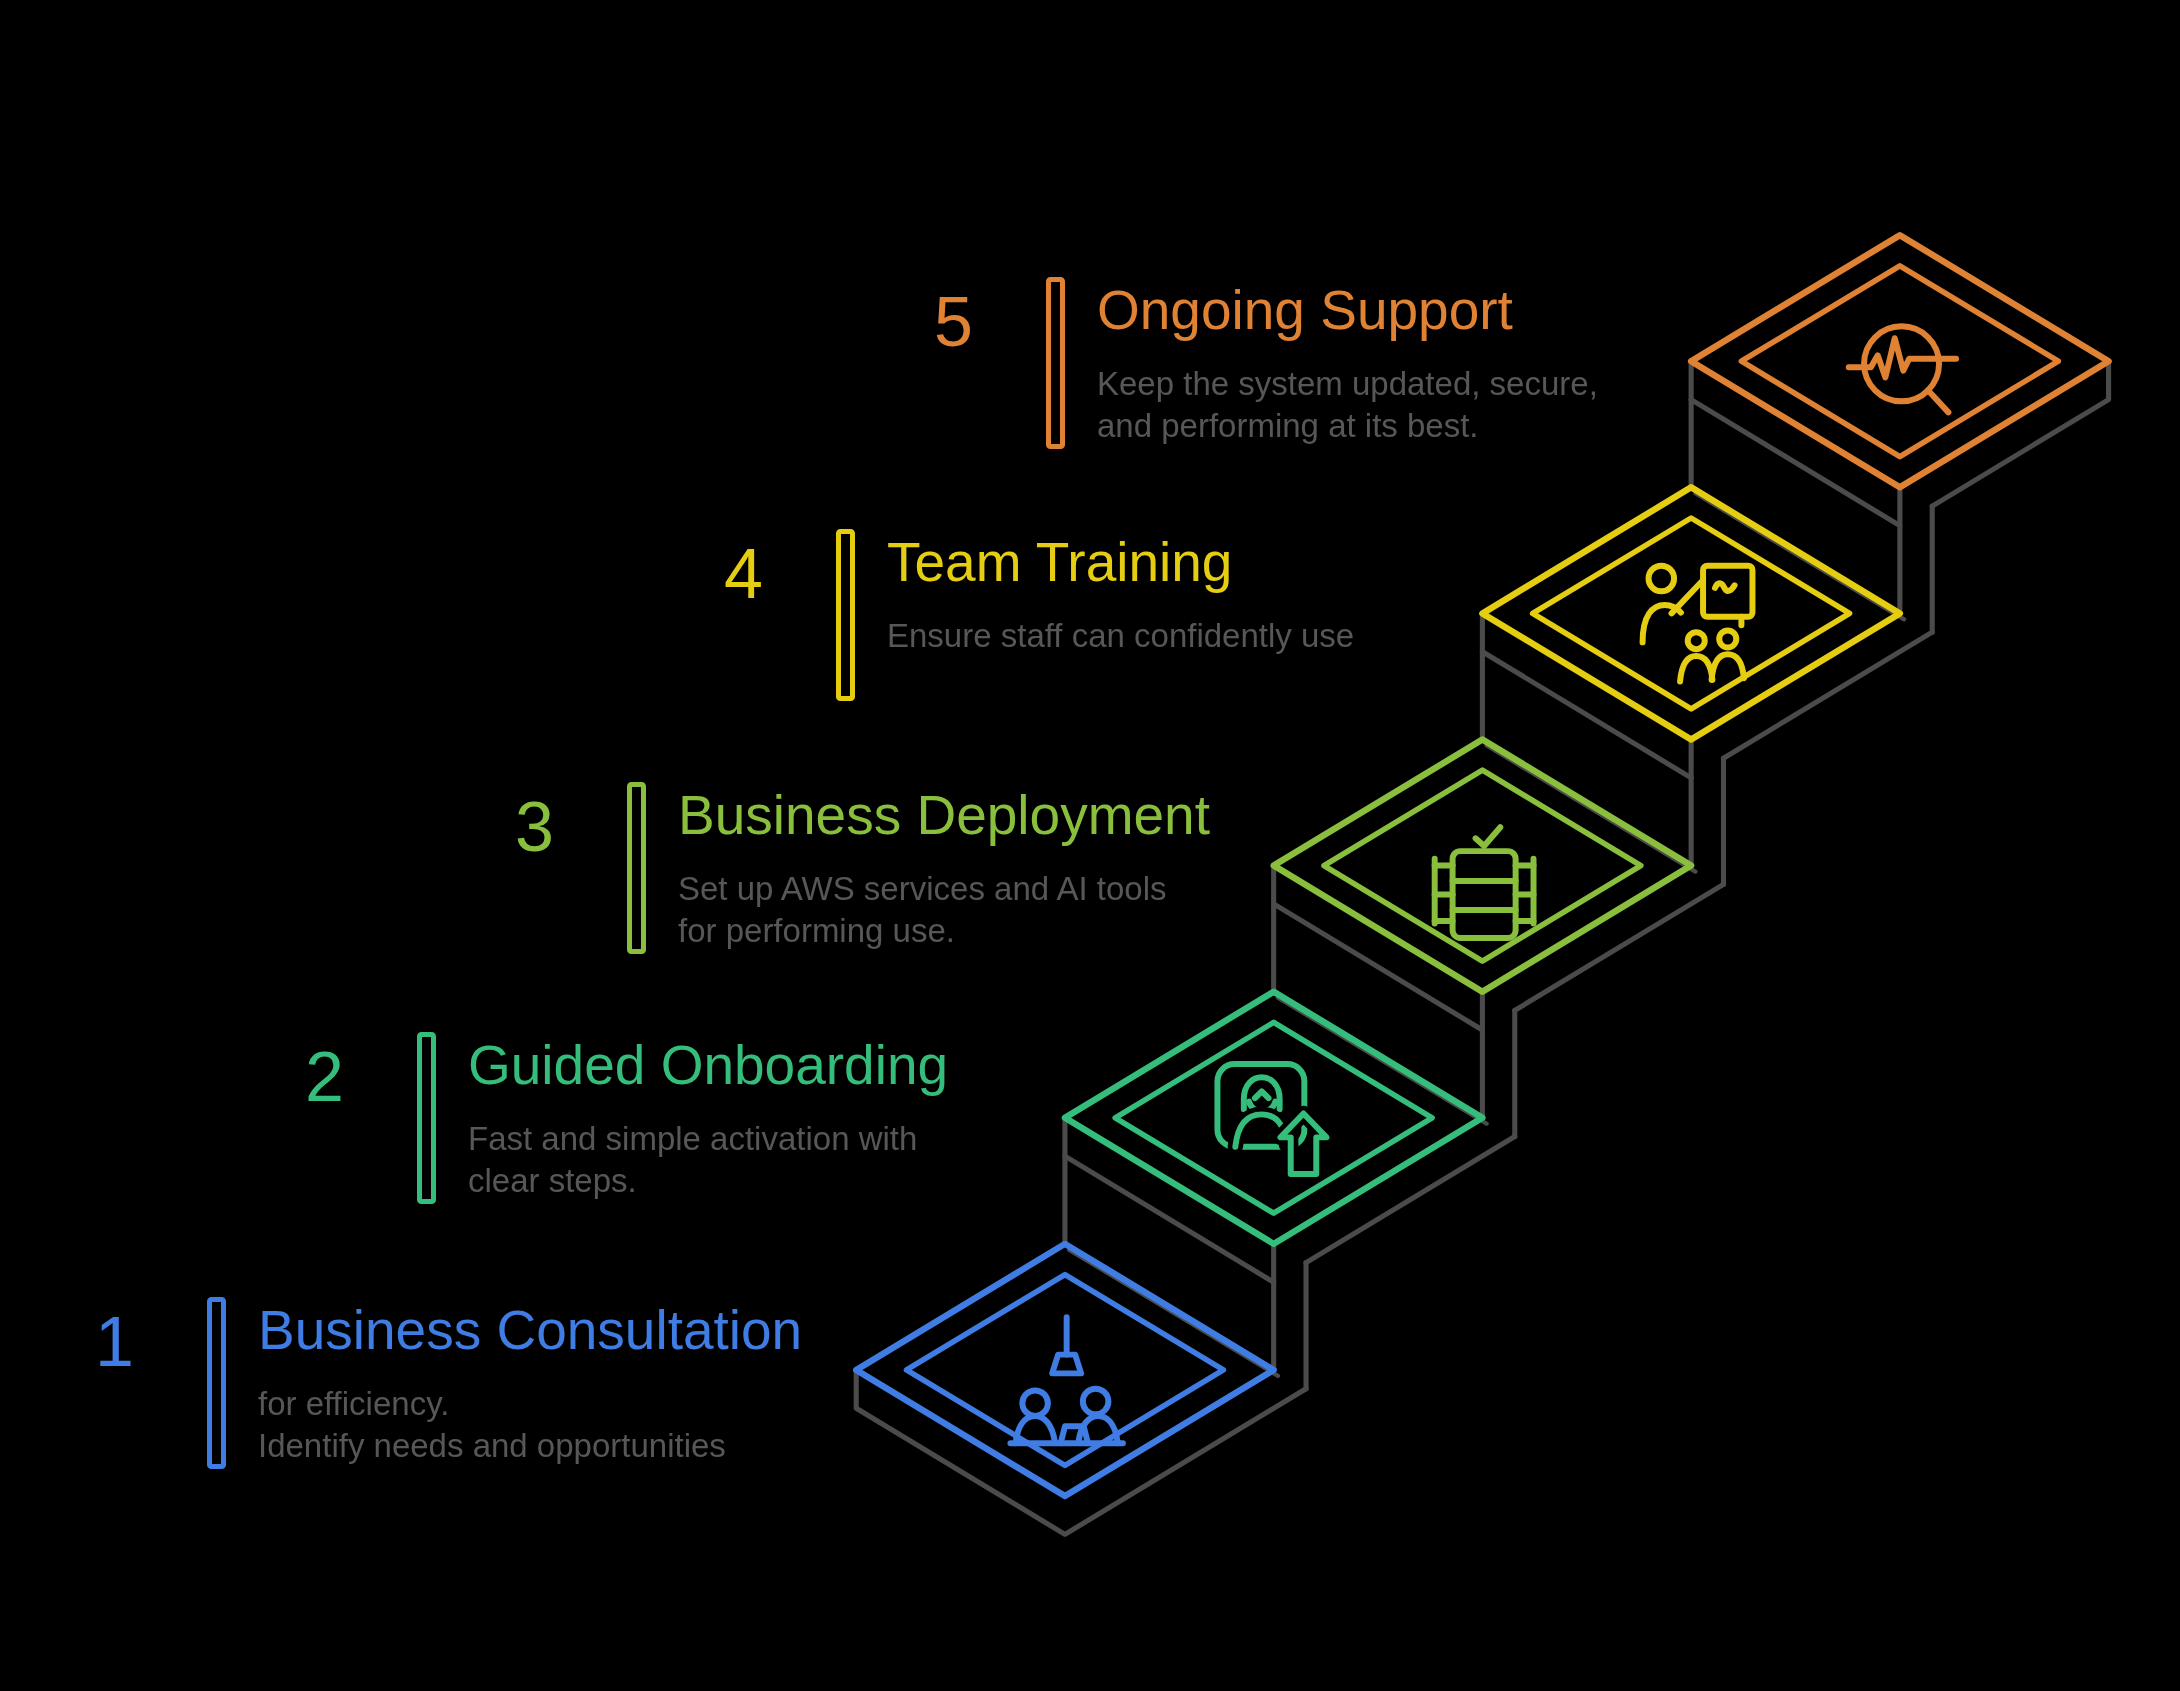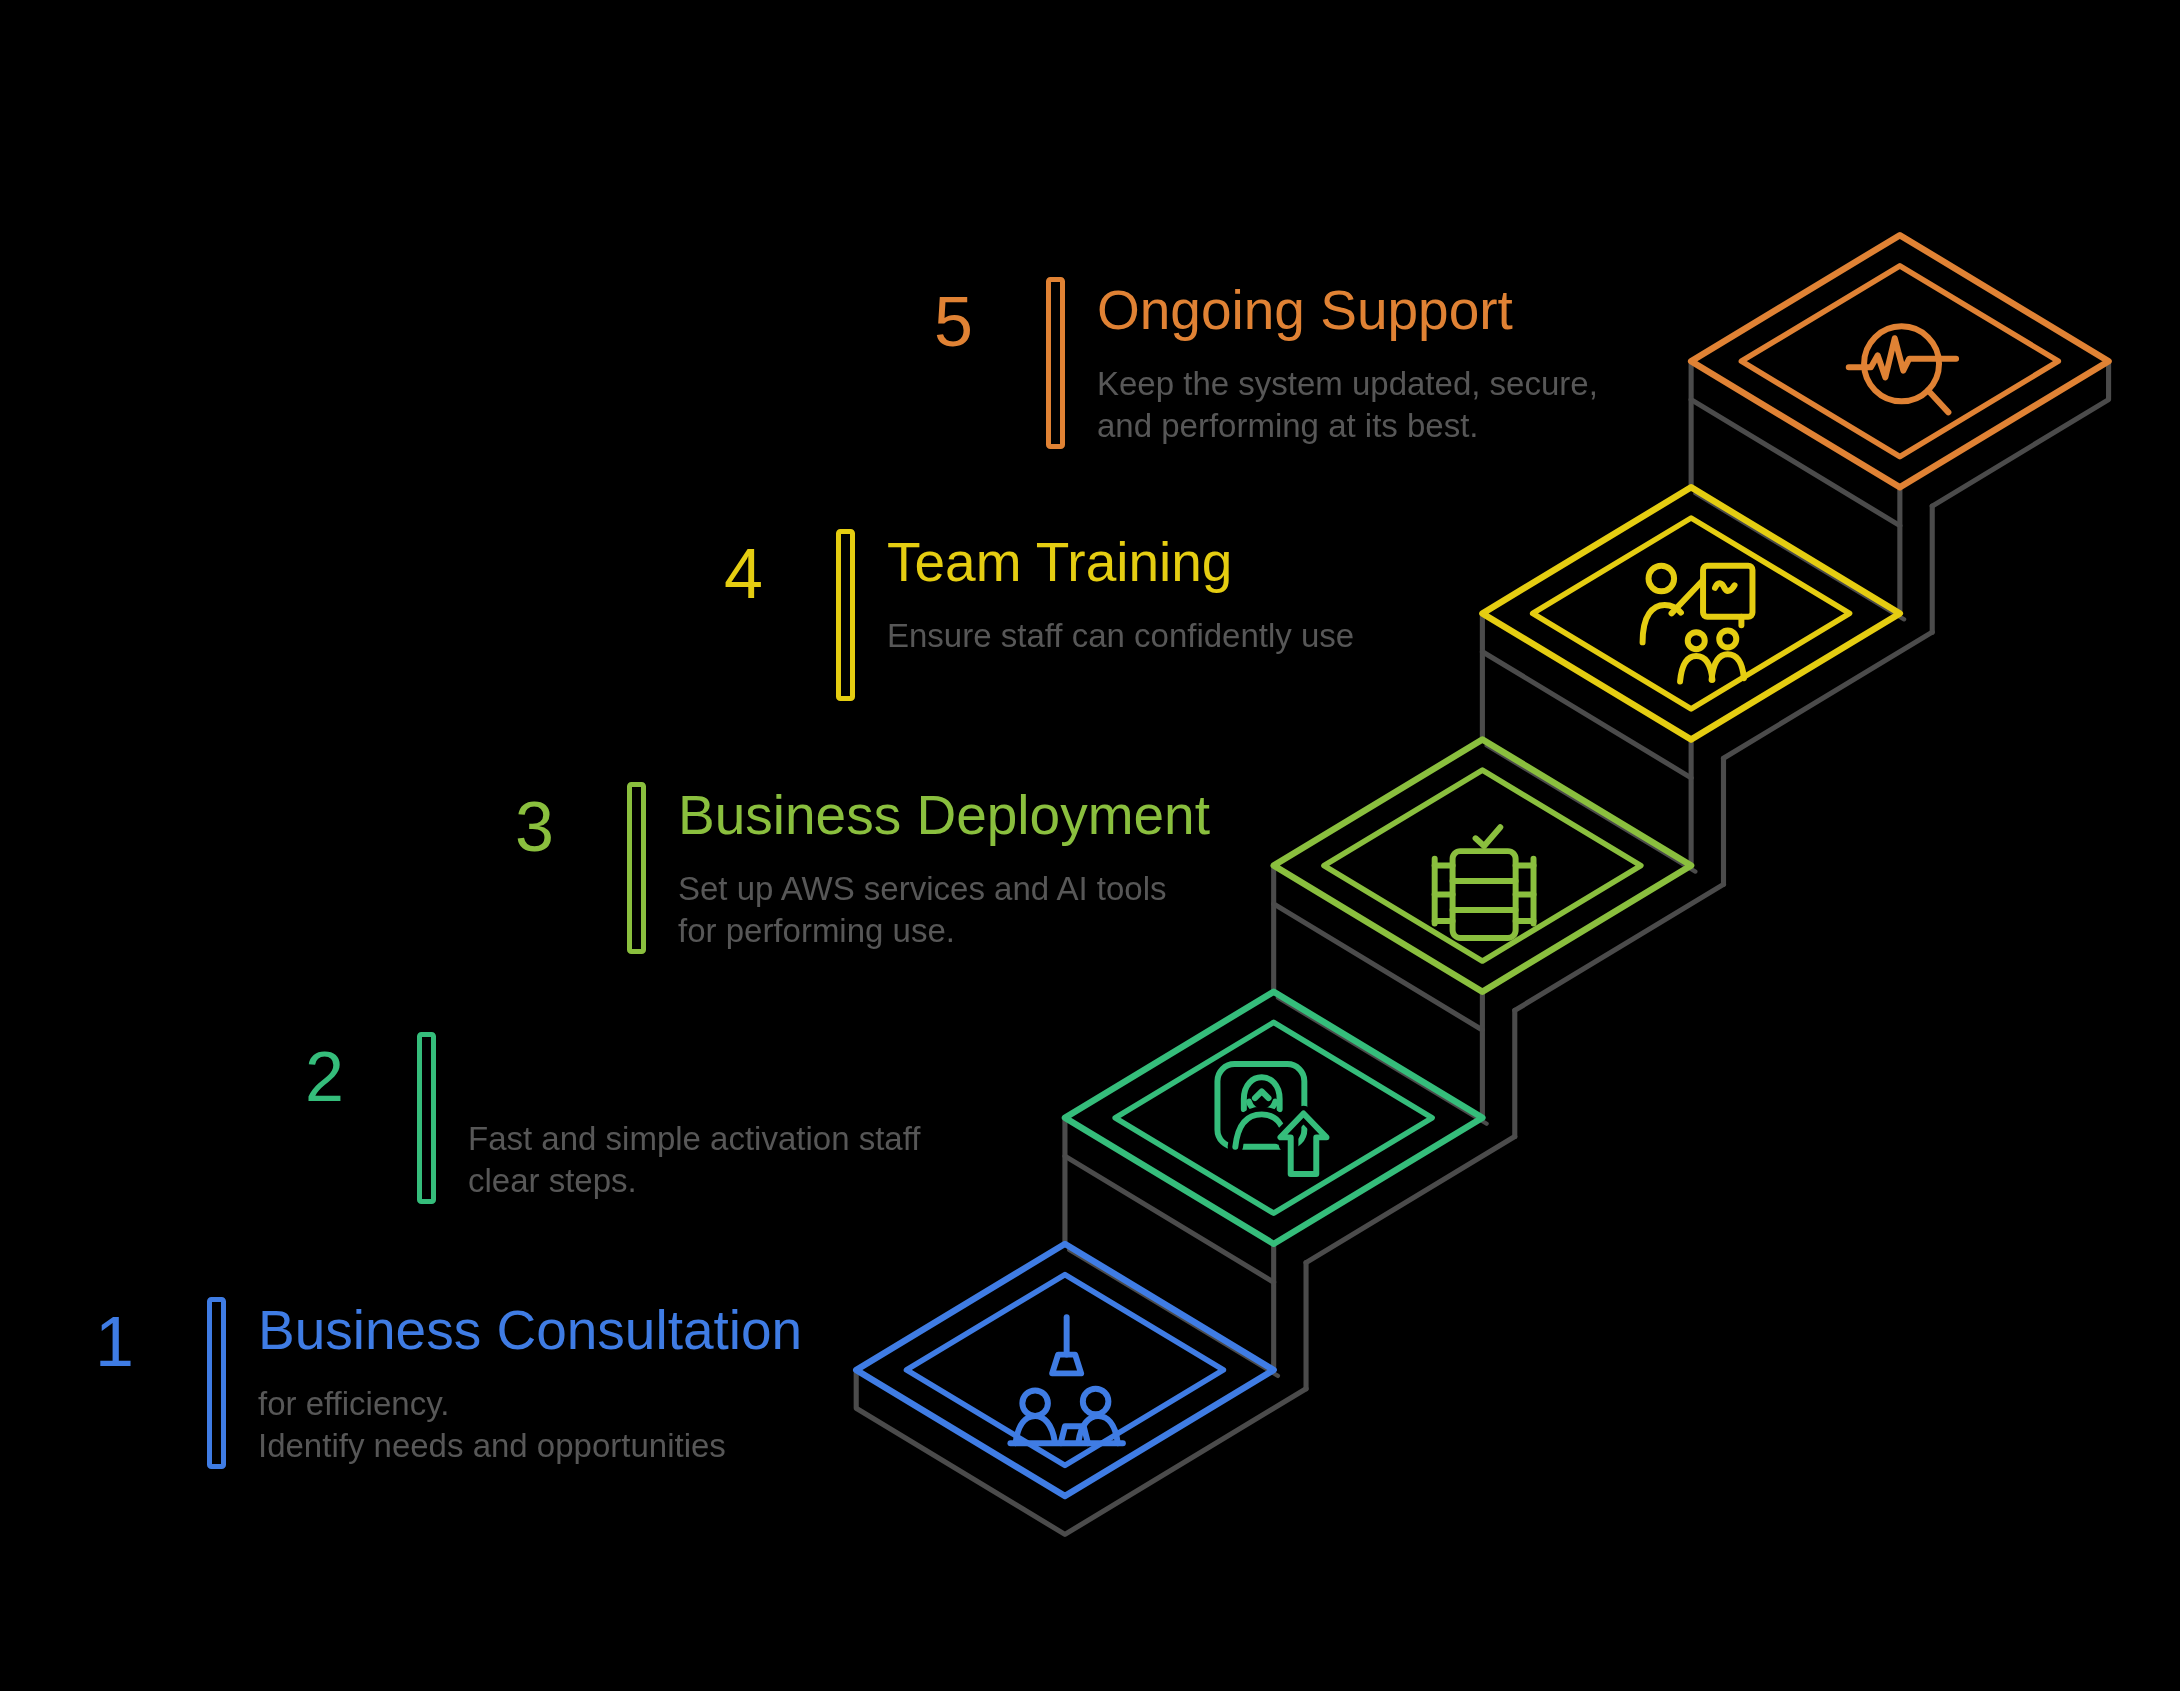--- a/index.html
+++ b/index.html
@@ -145,22 +145,23 @@
     <div class="title">Business Consultation</div>
     <div class="desc">
       <div>for efficiency.</div>
       <div>Identify needs and opportunities</div>
     </div>
   </div>
 
   <div class="step s2" style="--c: #35BD7B;">
     <div class="num">2</div>
     <div class="bar"></div>
+    <div class="title">Guided Onboarding</div>
     <div class="desc">
-      <div>Fast and simple activation staff</div>
+      <div>Fast and simple activation with</div>
       <div>clear steps.</div>
     </div>
   </div>
 
   <div class="step s3" style="--c: #8ABF3E;">
     <div class="num">3</div>
     <div class="bar"></div>
     <div class="title">Business Deployment</div>
     <div class="desc">
       <div>Set up AWS services and AI tools</div>

